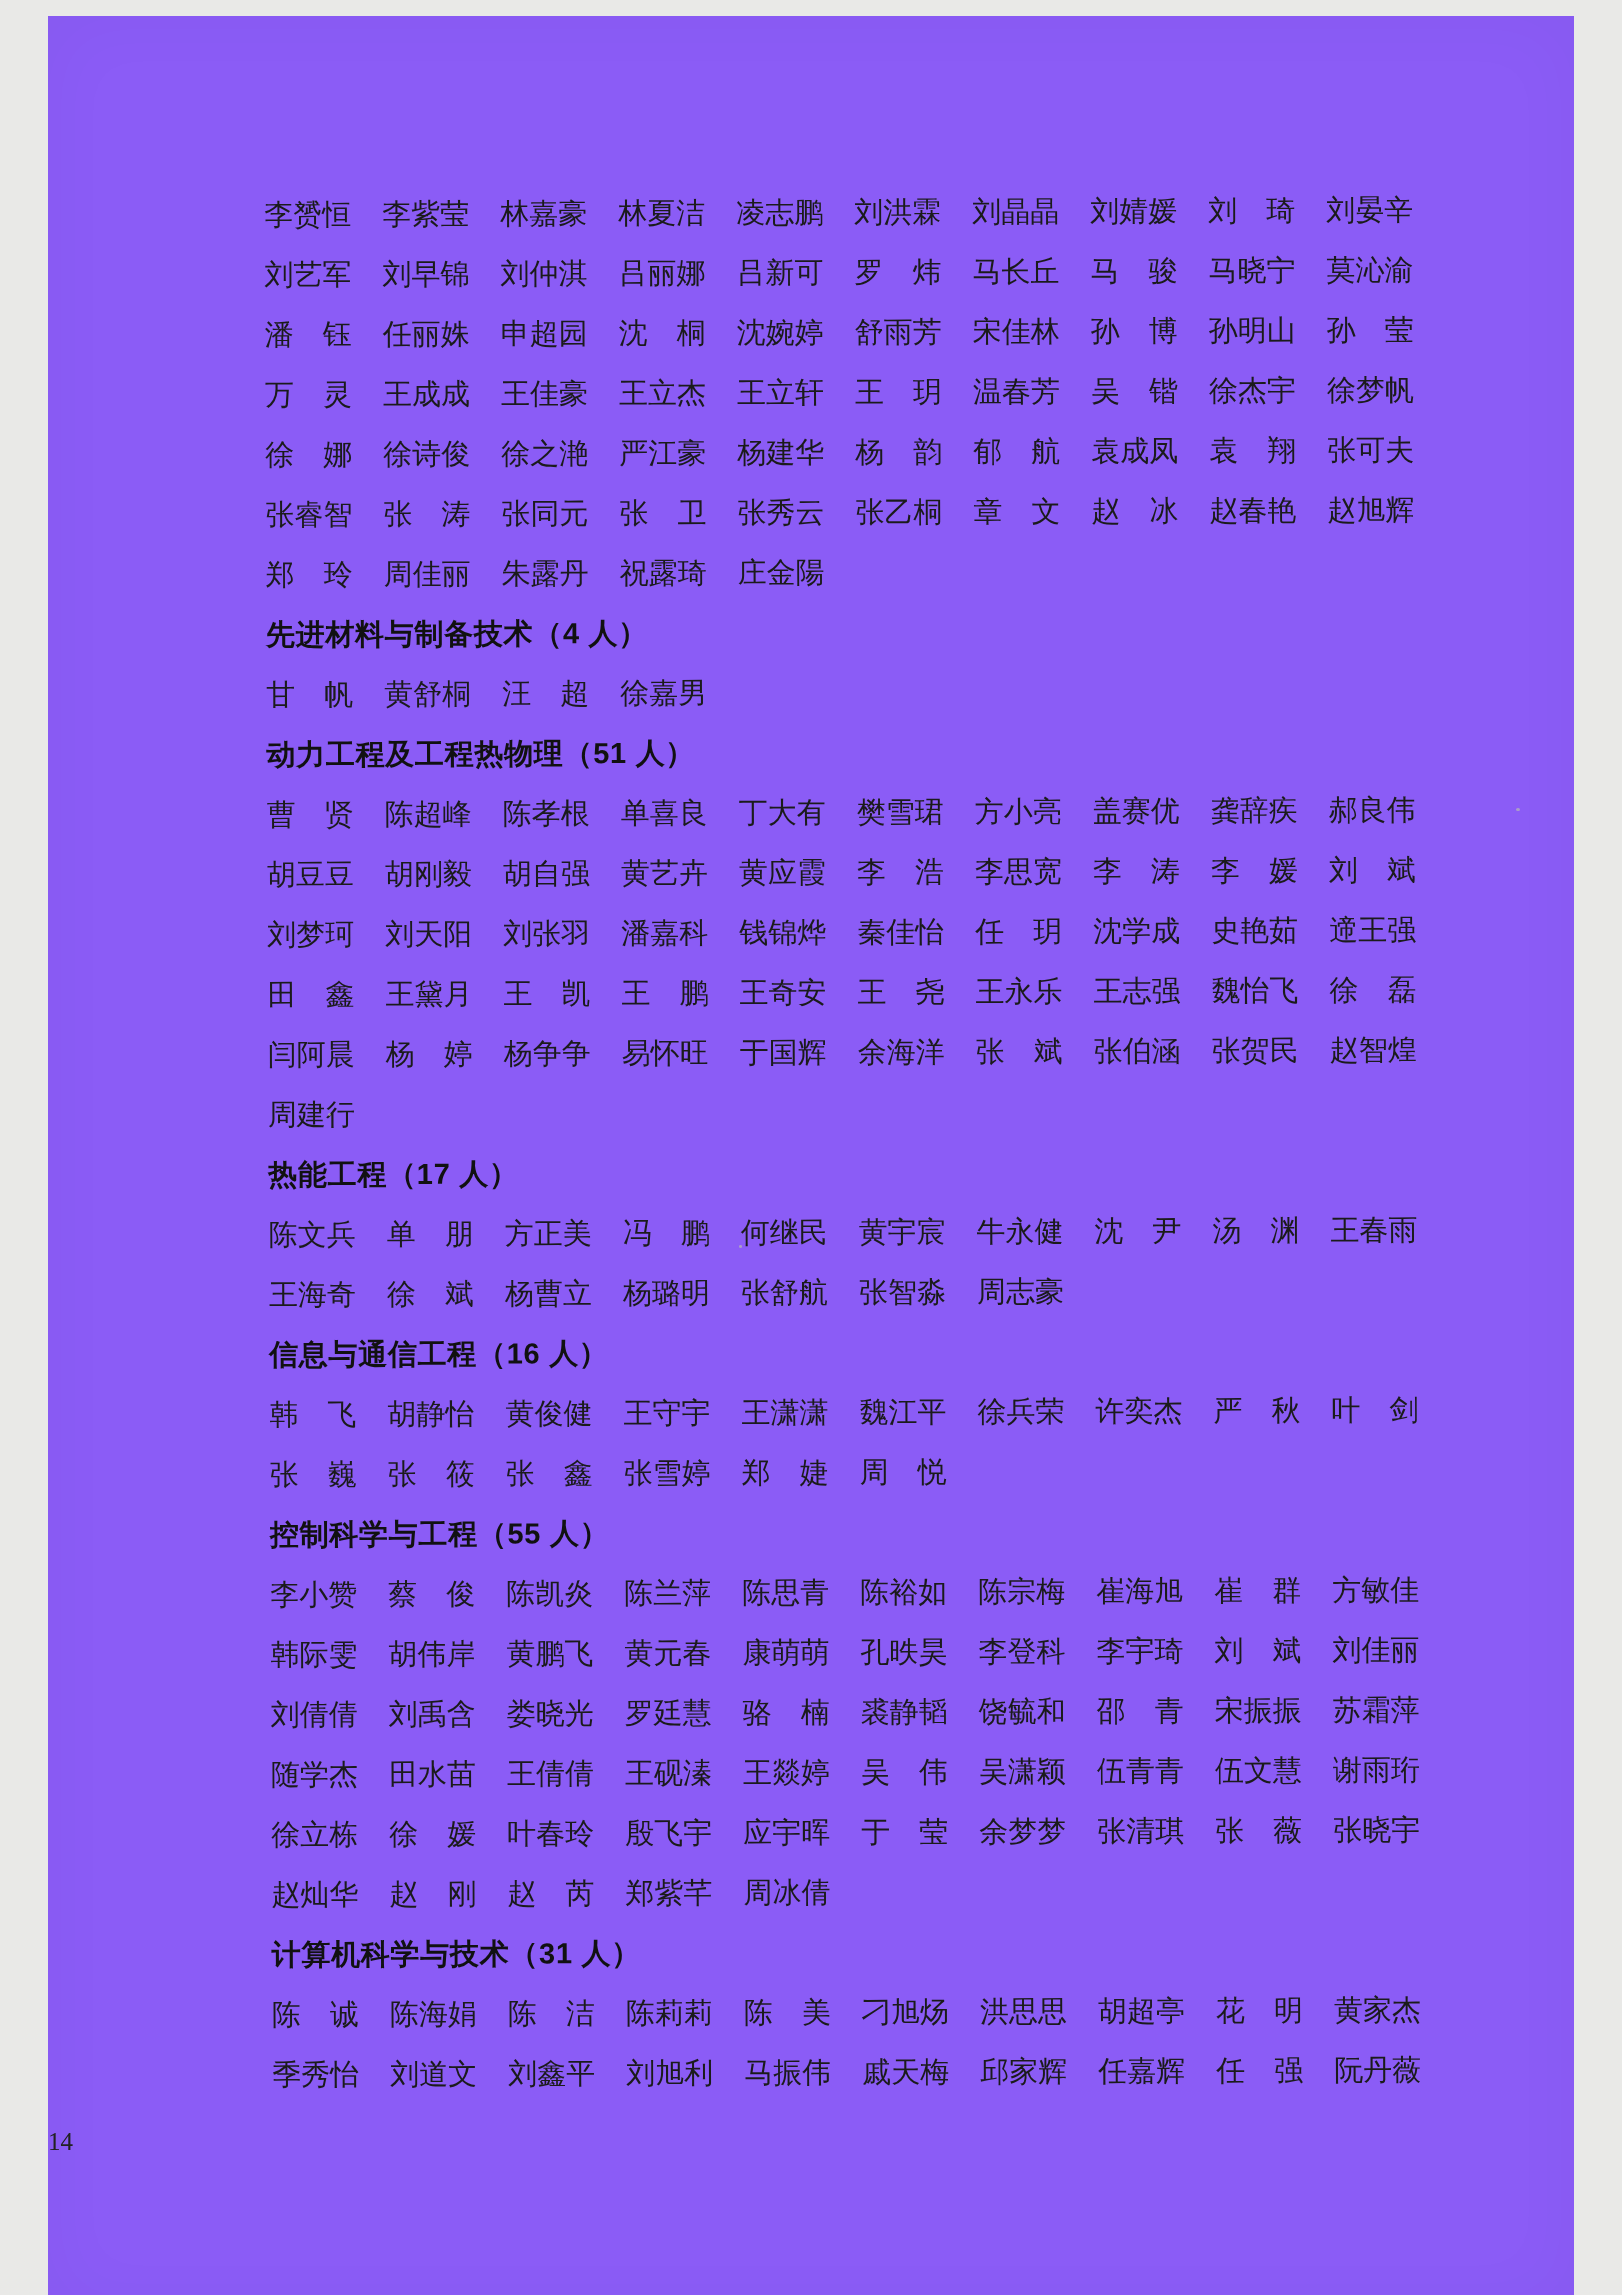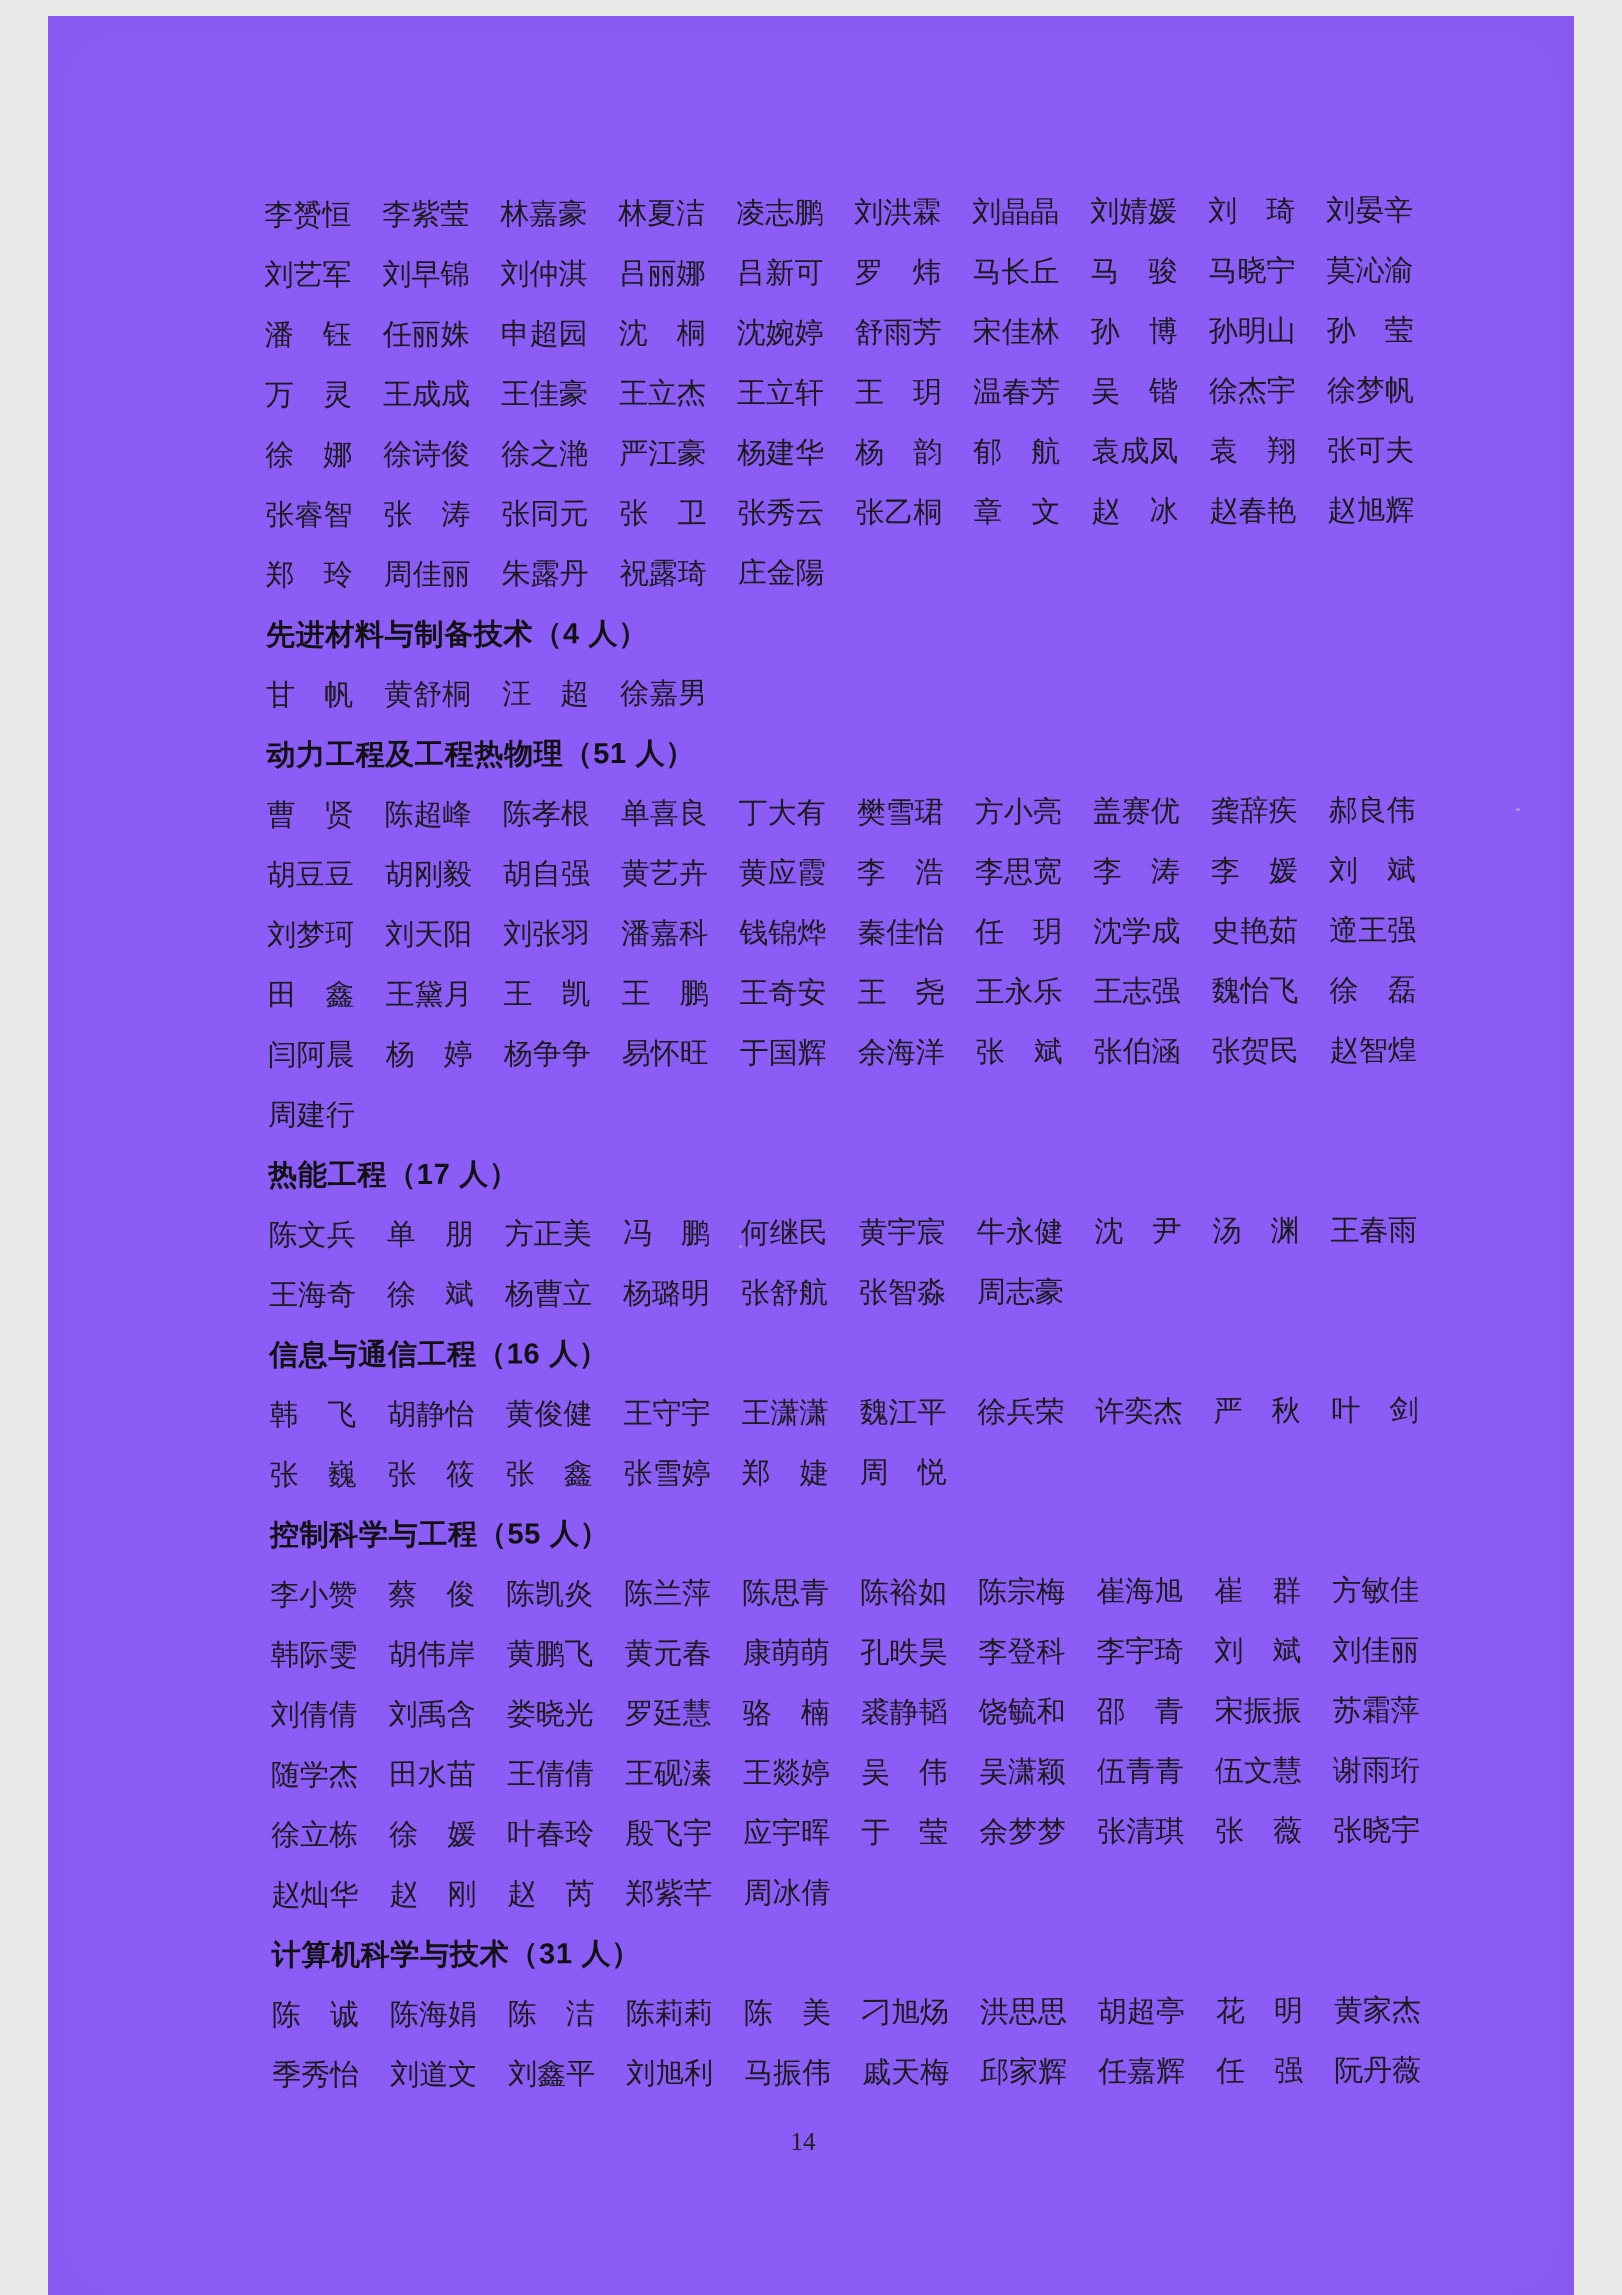--- a/index.html
+++ b/index.html
@@ -45,21 +45,20 @@
     display: inline-block;
     min-width: 86px;
     margin-right: 31px;
     white-space: pre;
   }
   .page-number {
     position: absolute;
     left: 0;
     right: 16px;
     top: 2112px;
-    text-align: center;
     font-size: 25px;
     color: #222;
     font-family: "Liberation Serif", "DejaVu Serif", serif;
   }
   .speck {
     position: absolute;
     background: #b9b9b4;
     border-radius: 50%;
     opacity: 0.7;
   }

